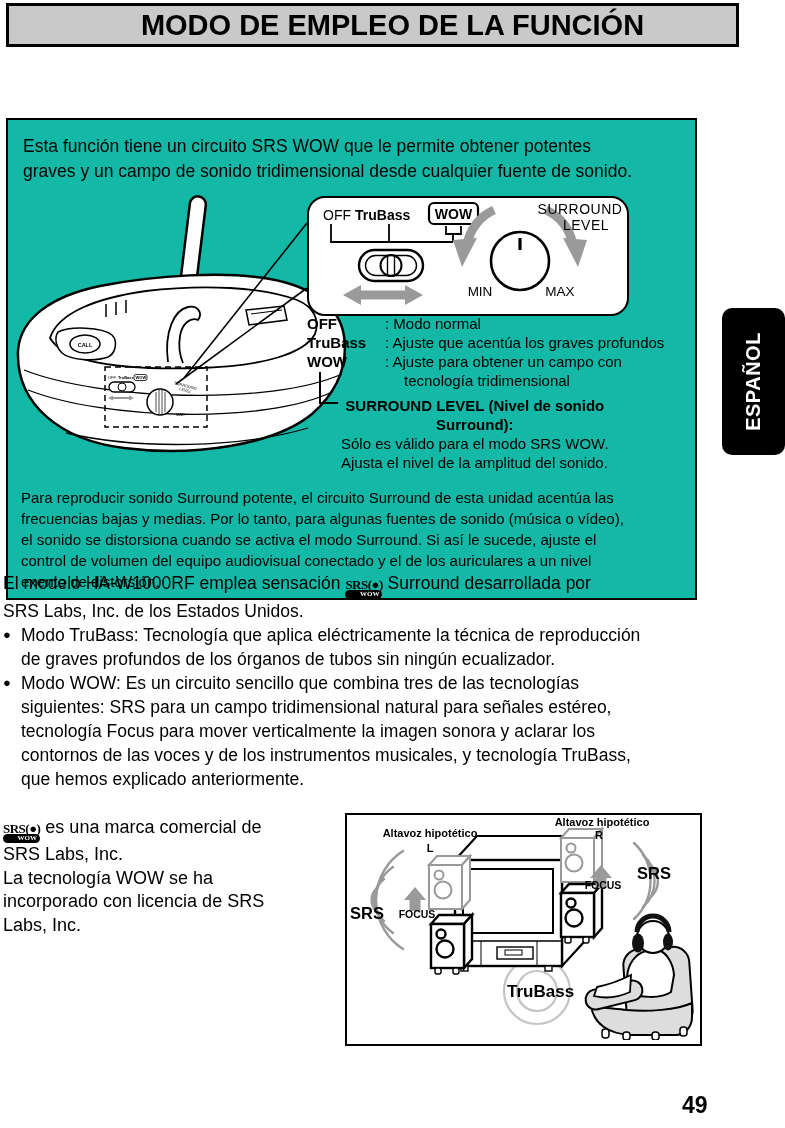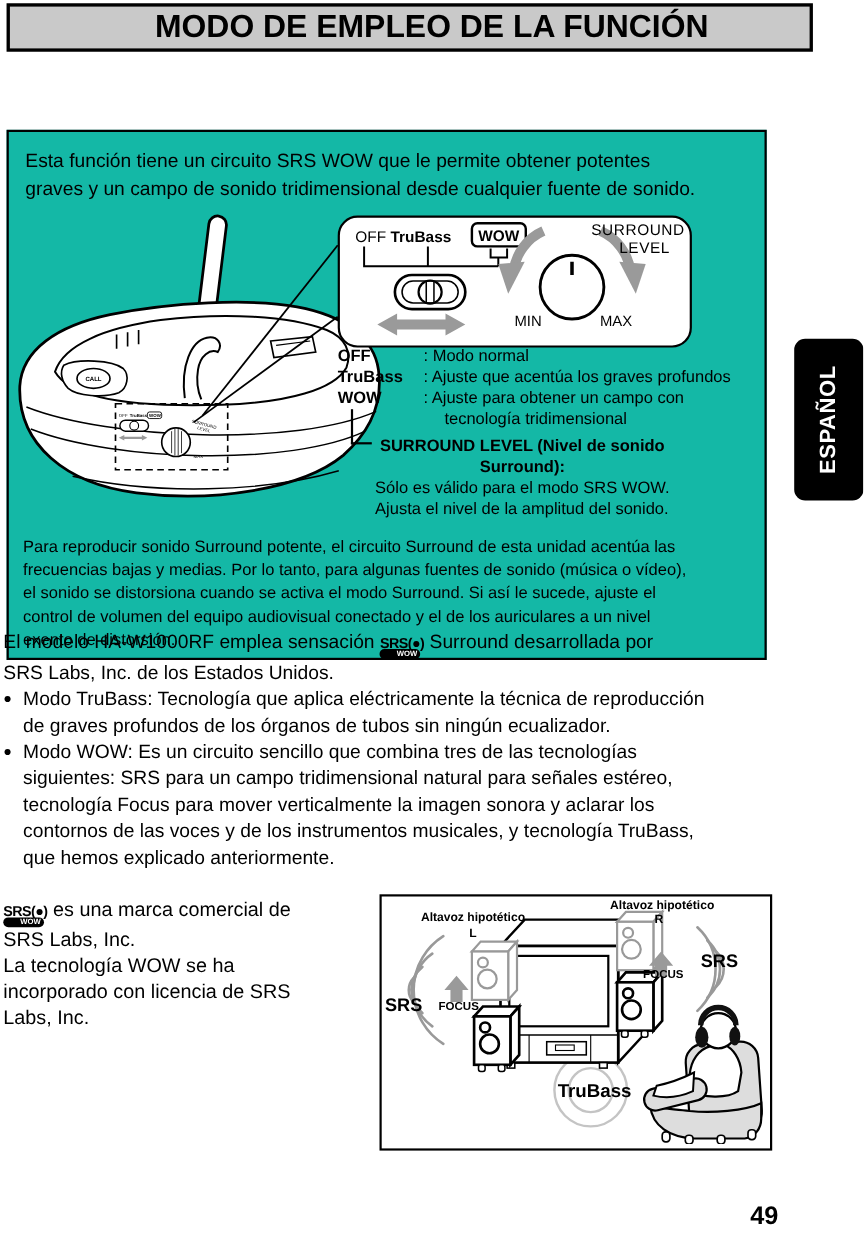--- a/index.html
+++ b/index.html
@@ -47,21 +47,21 @@
 
   .left-col{position:absolute;left:3px;top:816px;width:345px;font-size:18px;line-height:23.5px;}
   .left-col .lc-note{margin-top:24px;}
 
   .diagram-box{position:absolute;left:345px;top:813px;width:353px;height:229px;border:2px solid #000;background:#fff;}
   .diagram-box svg{display:block;width:349px;height:225px;}
 
   .page-num{position:absolute;left:682px;top:1092px;font-size:23px;font-weight:bold;}
 
   
-  .srs-logo{display:inline-block;vertical-align:-7px;line-height:1;}
+  .srs-logo{display:inline-block;vertical-align:-7px;line-height:1;font-family:Liberation Serif, serif;}
   .srs-top{display:block;font-weight:bold;font-size:13px;letter-spacing:-0.5px;}
   .srs-bar{display:block;width:37px;height:9px;background:#000;border-radius:5px;color:#fff;
            font-size:7px;font-weight:bold;line-height:9px;text-align:right;
            padding-right:3px;margin-top:-1px;box-sizing:border-box;}
 </style>
 </head>
 <body>
 
 <div class="page">
 

